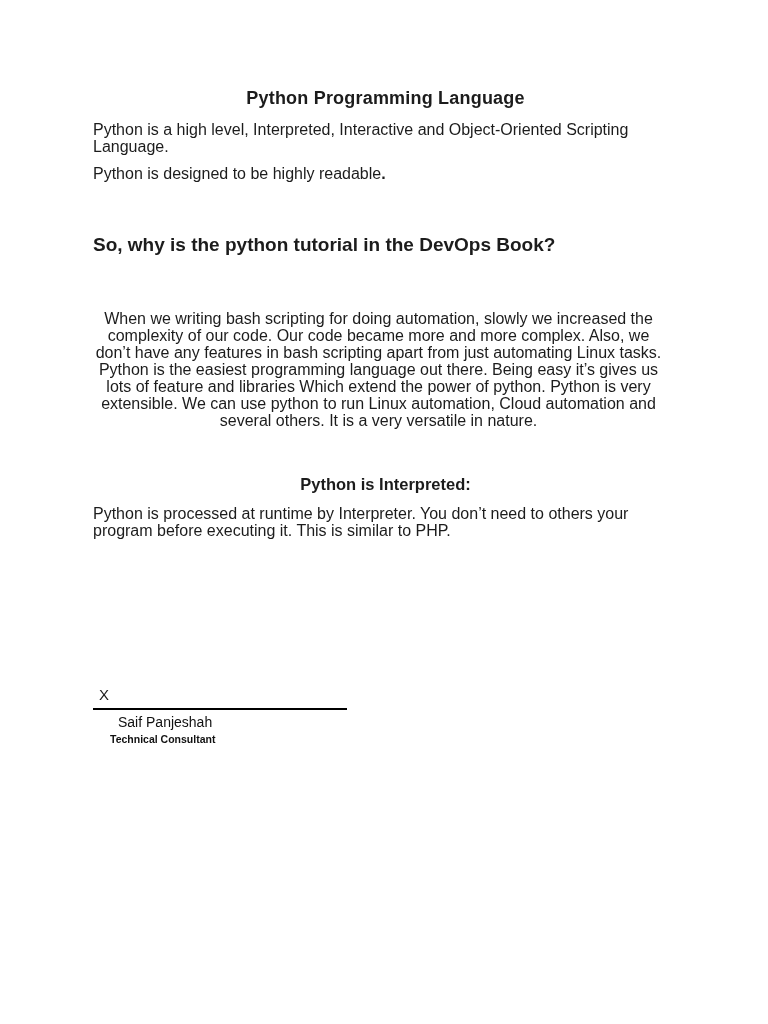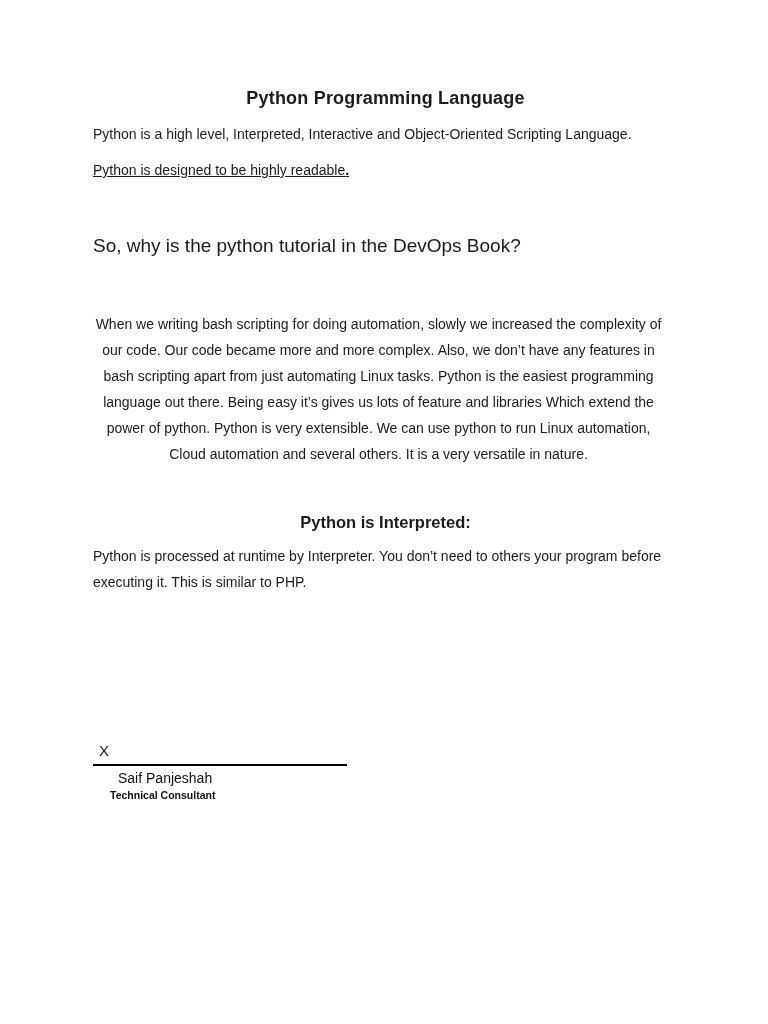--- a/index.html
+++ b/index.html
@@ -27,32 +27,32 @@
     letter-spacing: 0.2px;
   }
   .h-intro {
     margin: 55px 0 0 0;
     font-size: 17px;
     line-height: 24px;
     font-weight: 700;
   }
   .p-body {
     margin: 11px 14px 0 0;
-    font-size: 14px;
-    line-height: 26px;
+    font-size: 16px;
+    line-height: 17px;
     font-weight: 400;
     max-width: 586px;
   }
-  .p-readable { margin-top: 10px; text-decoration: underline; }
+  .p-readable { margin-top: 10px; }
   .bold-dot { font-weight: 700; }
   .h-why {
     margin: 50px 0 0 0;
     font-size: 19px;
     line-height: 26px;
-    font-weight: 400;
+    font-weight: 700;
   }
   .p-main { margin-top: 52px; text-align: center; }
   .h-interp {
     margin: 43px 0 0 0;
     font-size: 16.5px;
     line-height: 24px;
     font-weight: 700;
     text-align: center;
   }
   .p-interp { margin-top: 9px; }

